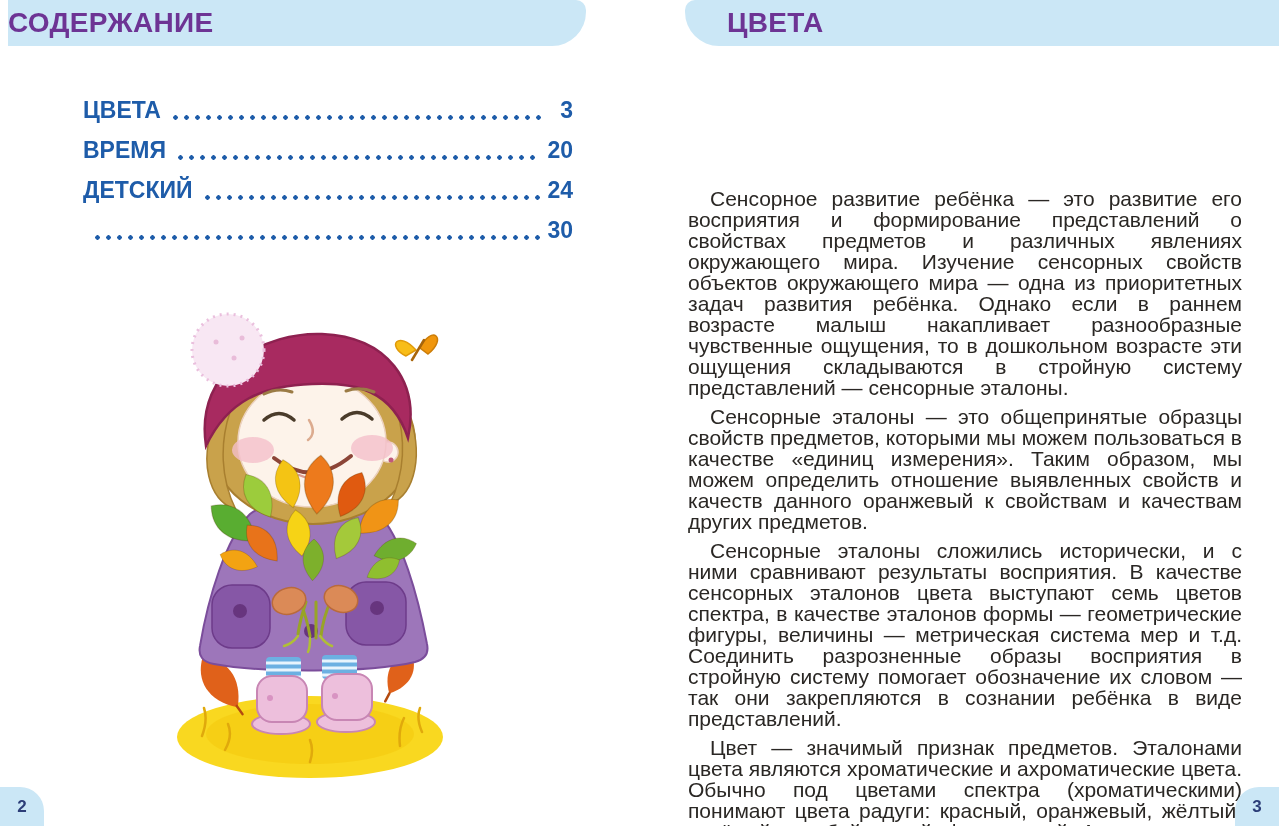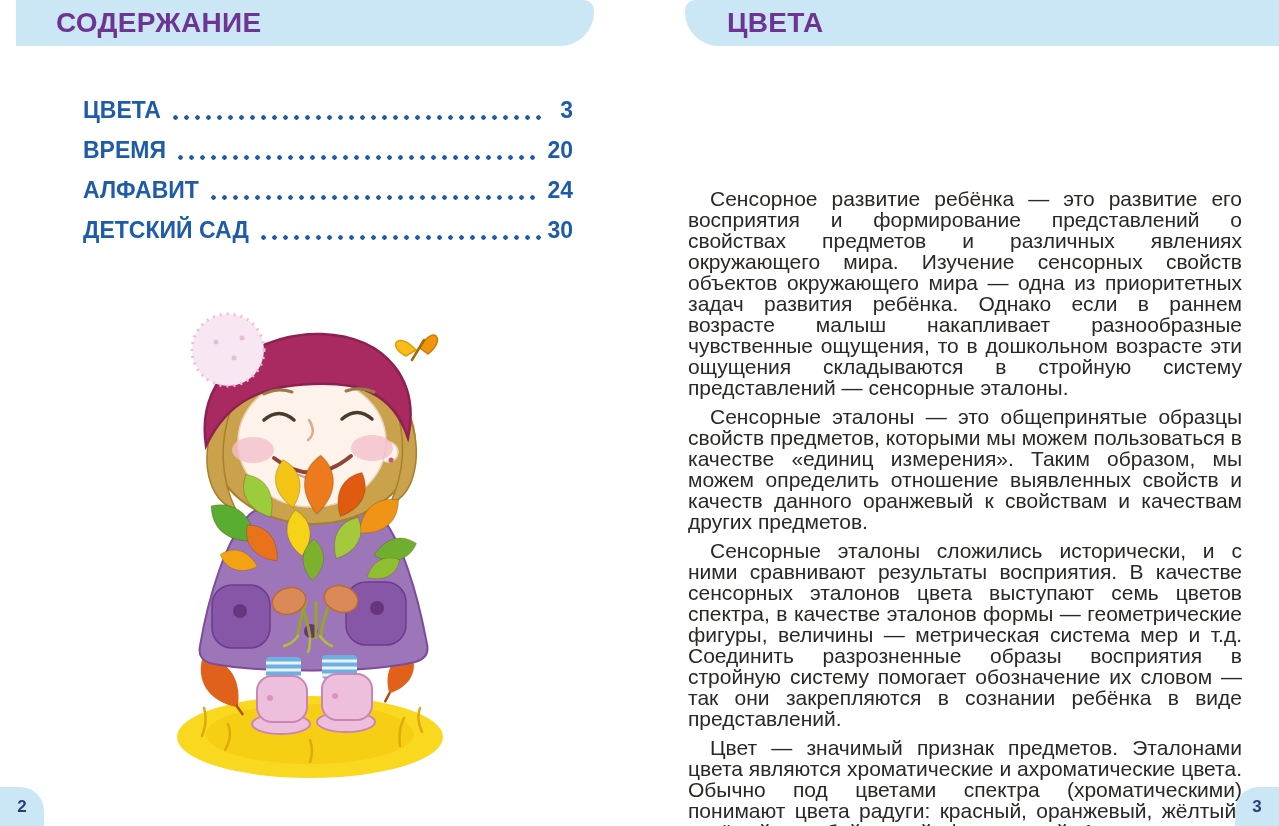--- a/index.html
+++ b/index.html
@@ -11,21 +11,21 @@
     font-family: "Liberation Sans", sans-serif;
     overflow: hidden;
   }
 
   
   .banner {
     position: absolute; top: 0; height: 46px;
     background: #cbe7f6;
     display: flex; align-items: center;
   }
-  .banner-left  { left: 16px;     width: 578px; border-radius: 0 10px 34px 0; padding-left: 40px; }
+  .banner-left  { left: 8px;     width: 578px; border-radius: 0 10px 34px 0; }
   .banner-right { left: 685px; width: 594px; border-radius: 10px 0 0 34px; padding-left: 42px; }
   .banner h1 {
     margin: 0;
     font-size: 28px; font-weight: bold;
     color: #6d3494; letter-spacing: 0.3px;
     white-space: nowrap;
   }
 
   
   .toc {
@@ -92,26 +92,25 @@
         <span>ЦВЕТА</span>
         <span class="toc-dots"></span>
         <span class="toc-page">3</span>
       </div>
       <div class="toc-row">
         <span>ВРЕМЯ</span>
         <span class="toc-dots"></span>
         <span class="toc-page">20</span>
       </div>
       <div class="toc-row">
-        <span>АЛФАВИТ</span>
+        <span>ДЕТСКИЙ</span>
         <span class="toc-dots"></span>
         <span class="toc-page">24</span>
       </div>
       <div class="toc-row">
-        <span>ДЕТСКИЙ САД</span>
         <span class="toc-dots"></span>
         <span class="toc-page">30</span>
       </div>
     </nav>
 
     <div class="illustration">
       <svg viewBox="0 0 330 480" xmlns="http://www.w3.org/2000/svg">
         <defs>
           <path id="leaf" d="M0,-34 C15,-22 17,-3 0,15 C-17,-3 -15,-22 0,-34 Z"></path>
         </defs>

